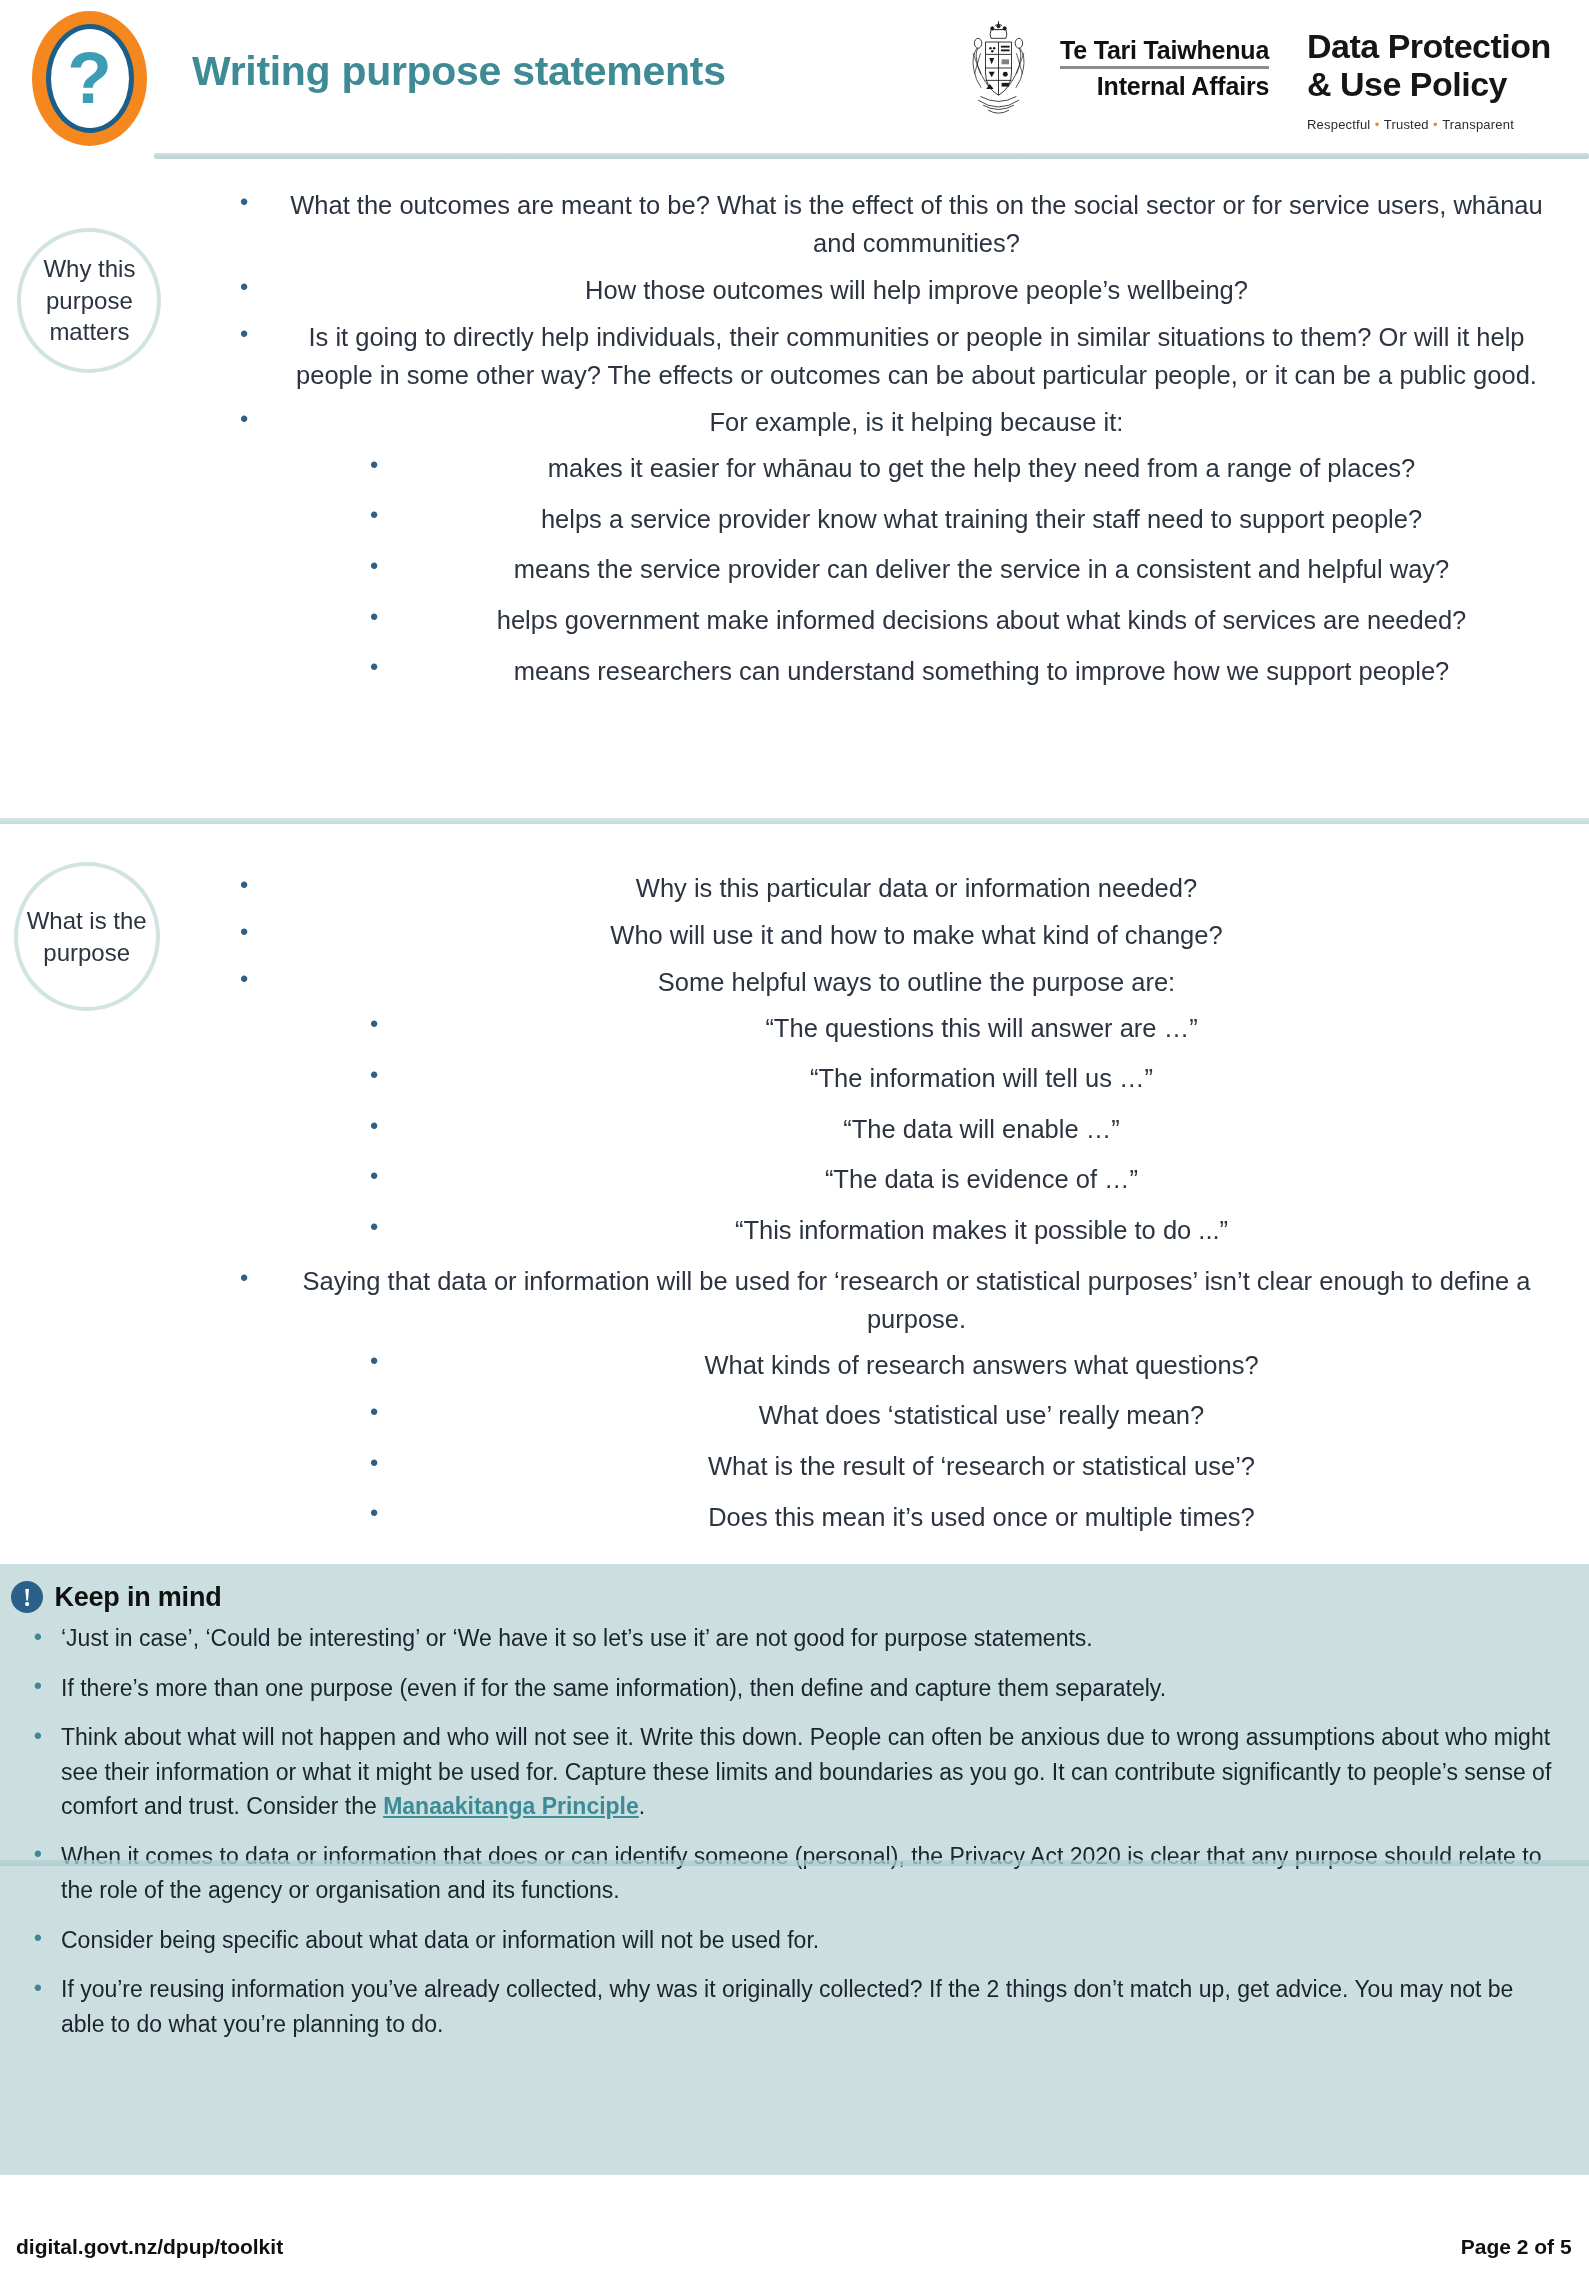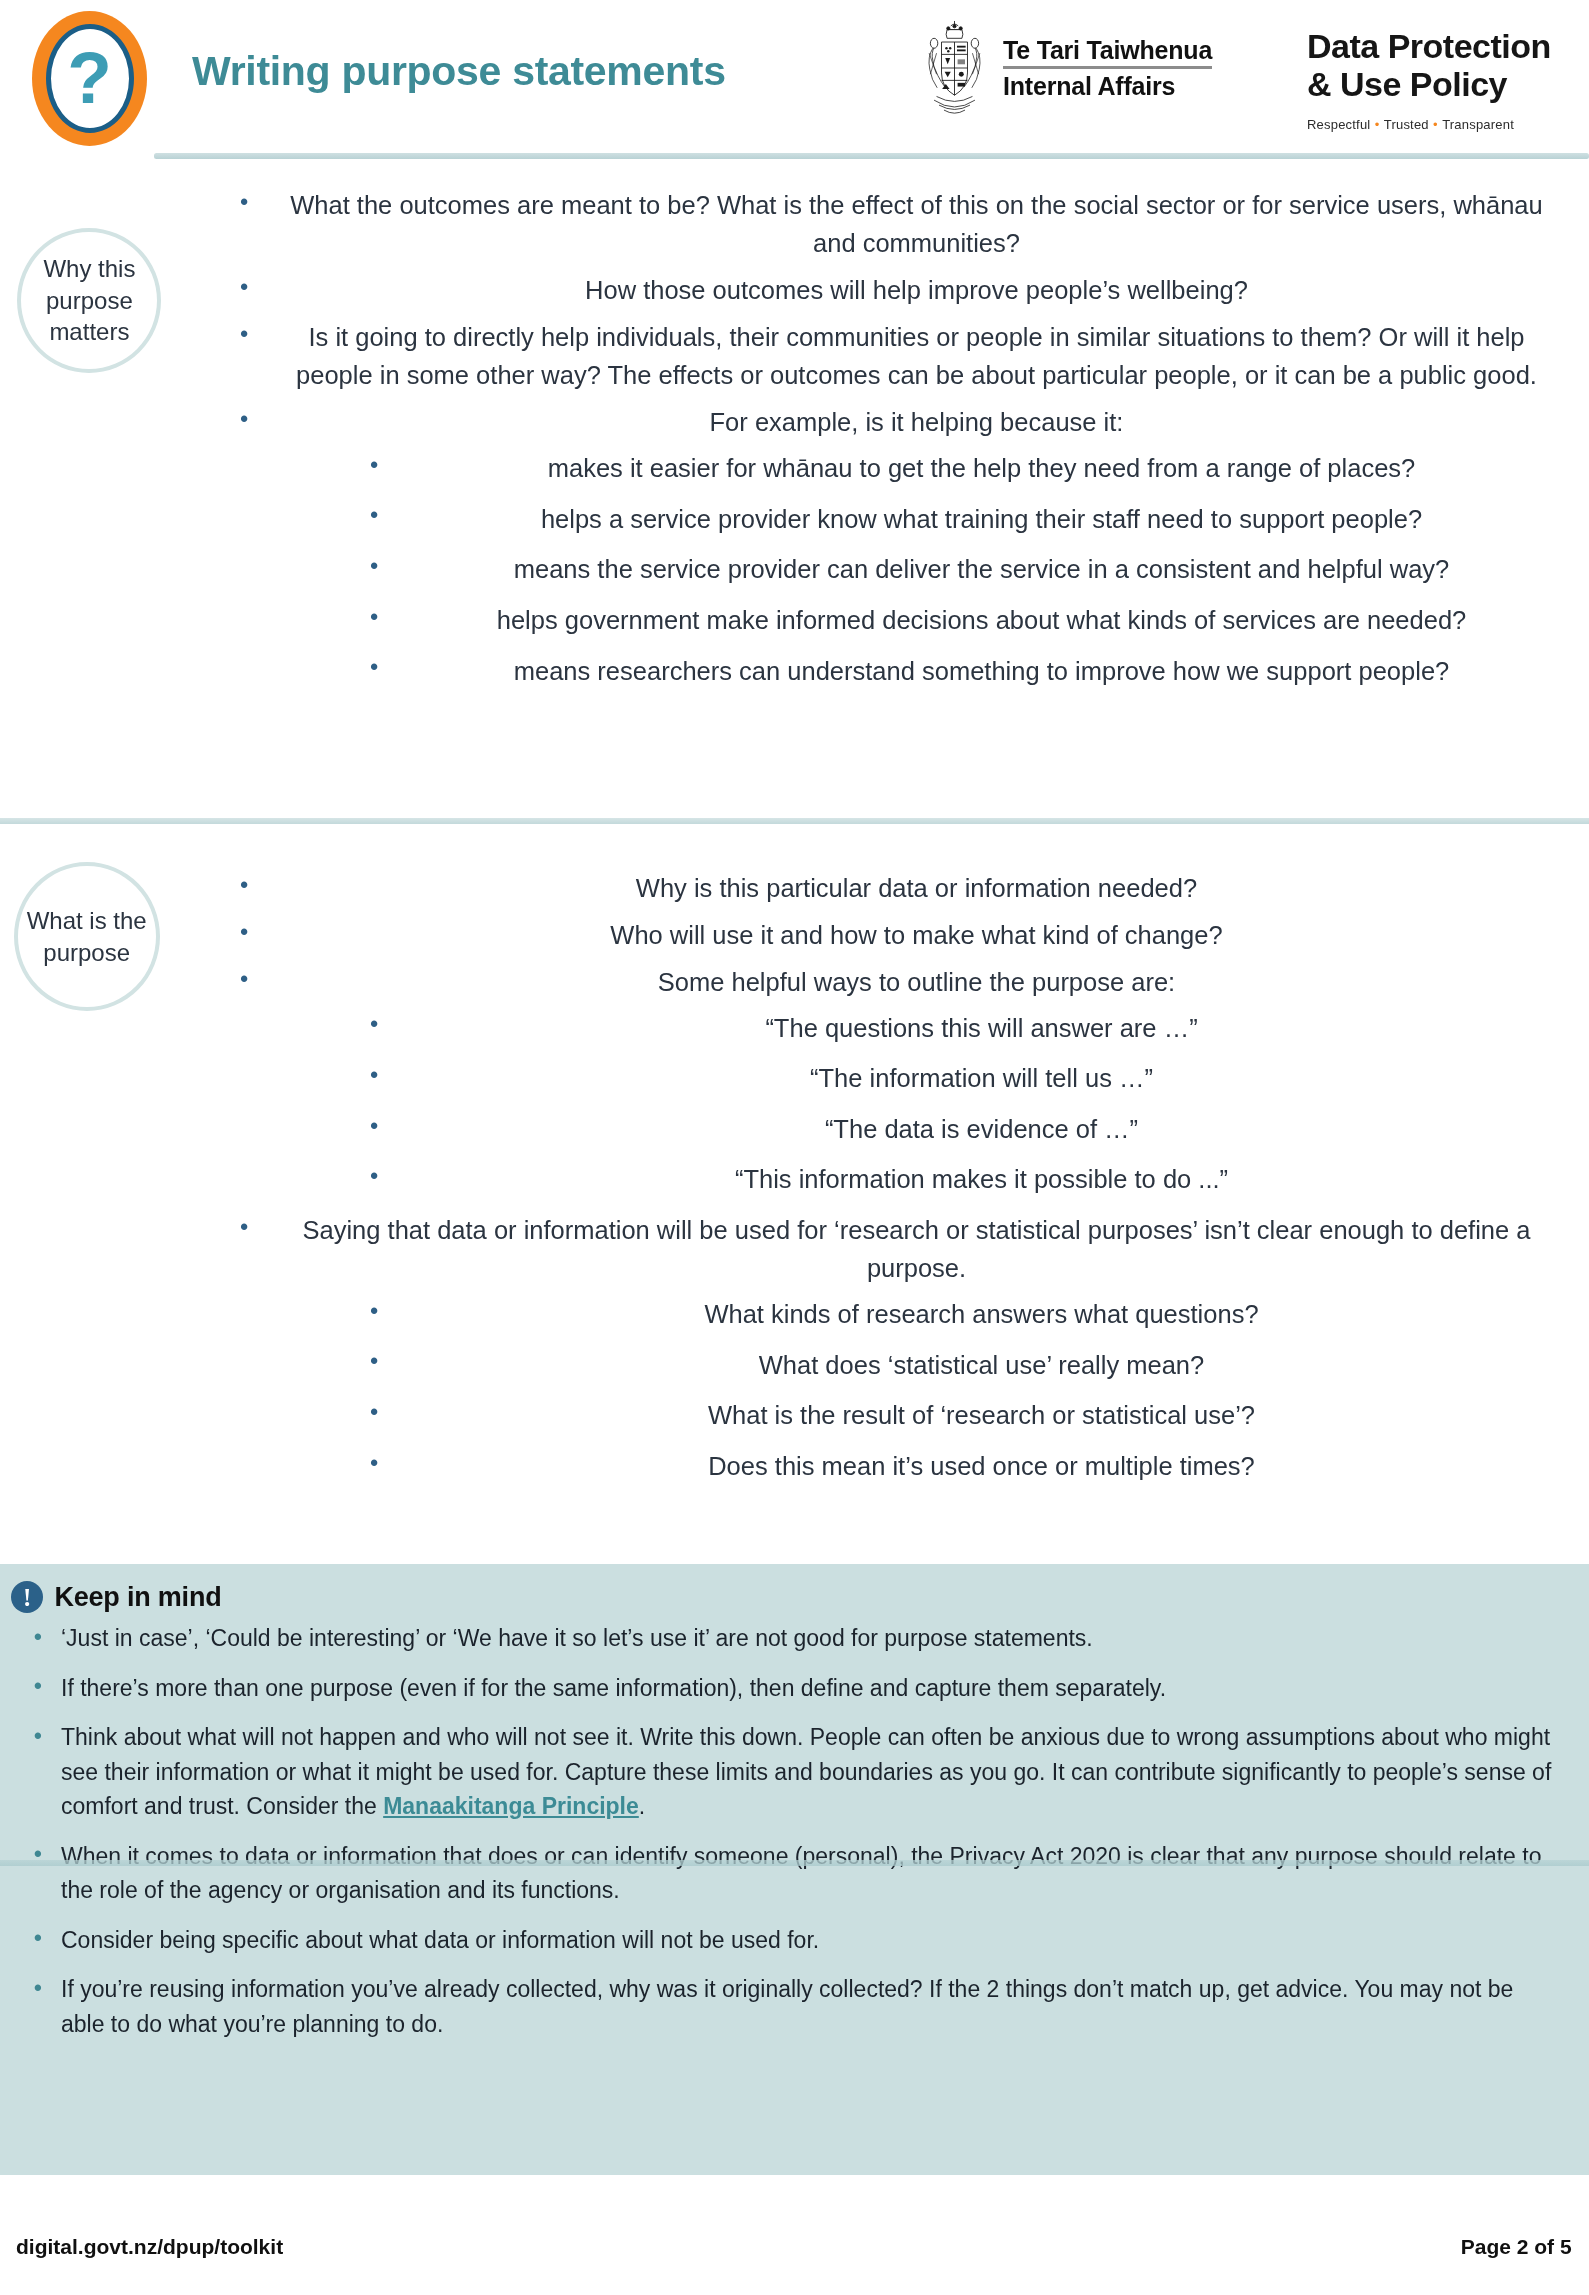--- a/index.html
+++ b/index.html
@@ -58,25 +58,26 @@
     font-size: 41px;
     font-weight: bold;
     letter-spacing: -0.3px;
     color: #3e8b96;
     white-space: nowrap;
   }
 
   
   .crest-block {
     position: absolute;
-    left: 918px;
+    left: 962px;
     top: 16px;
     display: flex;
     align-items: center;
-    gap: 12px;
+    gap: 25px;
+    text-align: right;
   }
   .crest { width: 73px; height: 104px; }
   .tetari {
     line-height: 1.04;
     font-weight: bold;
     font-size: 25px;
     color: #111111;
     letter-spacing: -0.2px;
   }
   .tetari .rule {
@@ -407,20 +408,21 @@
 </div>
 
 <ul class="lvl1 sec2-list">
   <li><span>Why is this particular data or information needed?</span></li>
   <li><span>Who will use it and how to make what kind of change?</span></li>
   <li>
     <span>Some helpful ways to outline the purpose are:</span>
     <ul class="lvl2">
       <li>“The questions this will answer are …”</li>
       <li>“The information will tell us …”</li>
+      <li>“The data will enable …”</li>
       <li>“The data is evidence of …”</li>
       <li>“This information makes it possible to do ...”</li>
     </ul>
   </li>
   <li>
     <span>Saying that data or information will be used for ‘research or statistical purposes’ isn’t clear enough to define a purpose.</span>
     <ul class="lvl2">
       <li>What kinds of research answers what questions?</li>
       <li>What does ‘statistical use’ really mean?</li>
       <li>What is the result of ‘research or statistical use’?</li>

